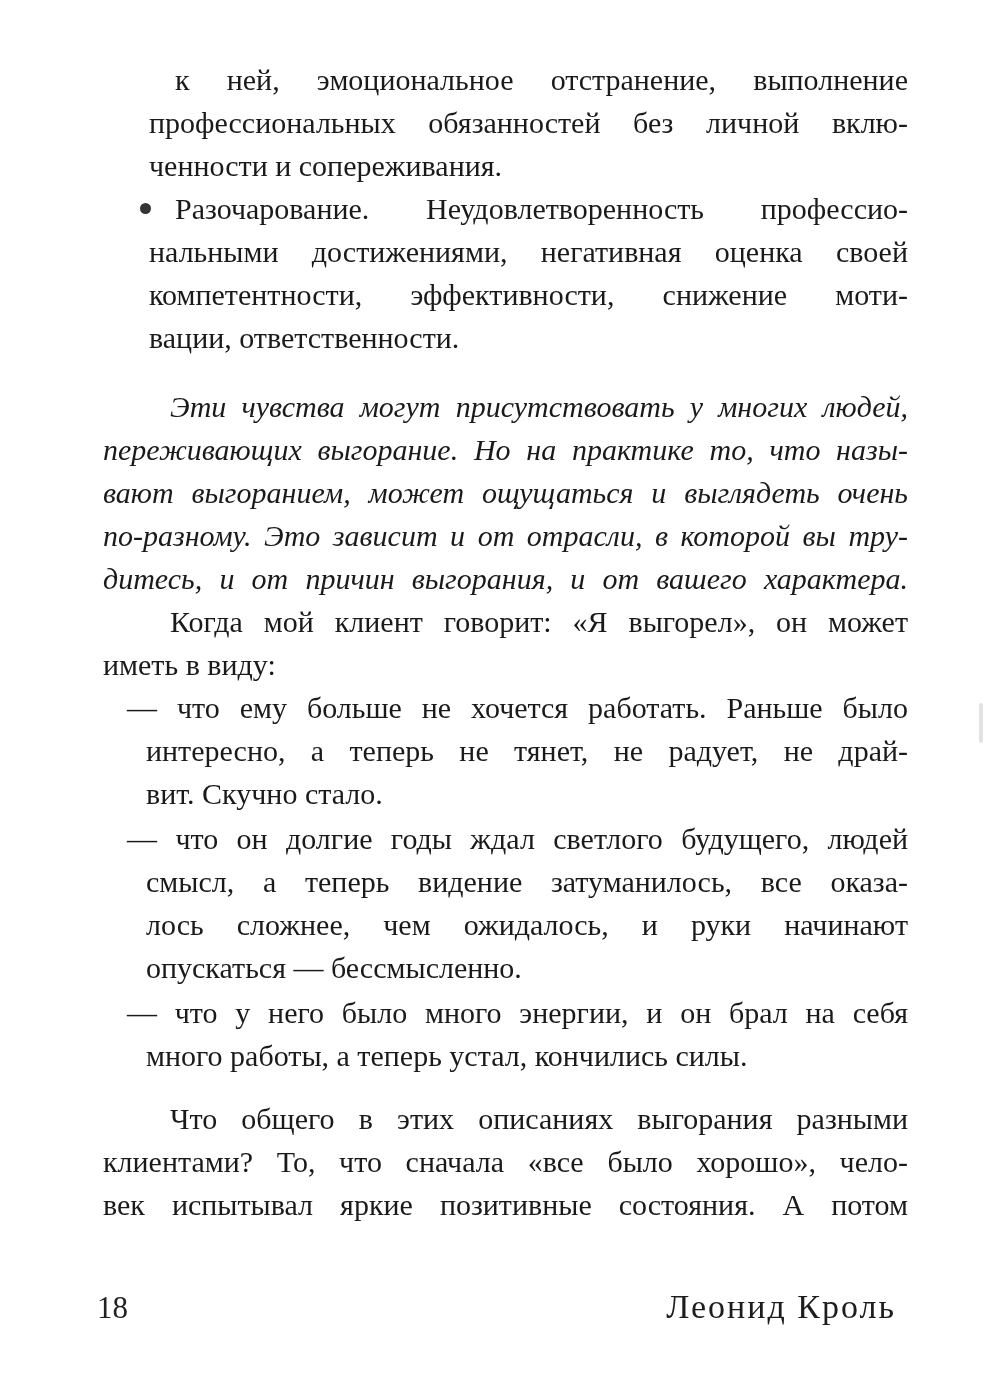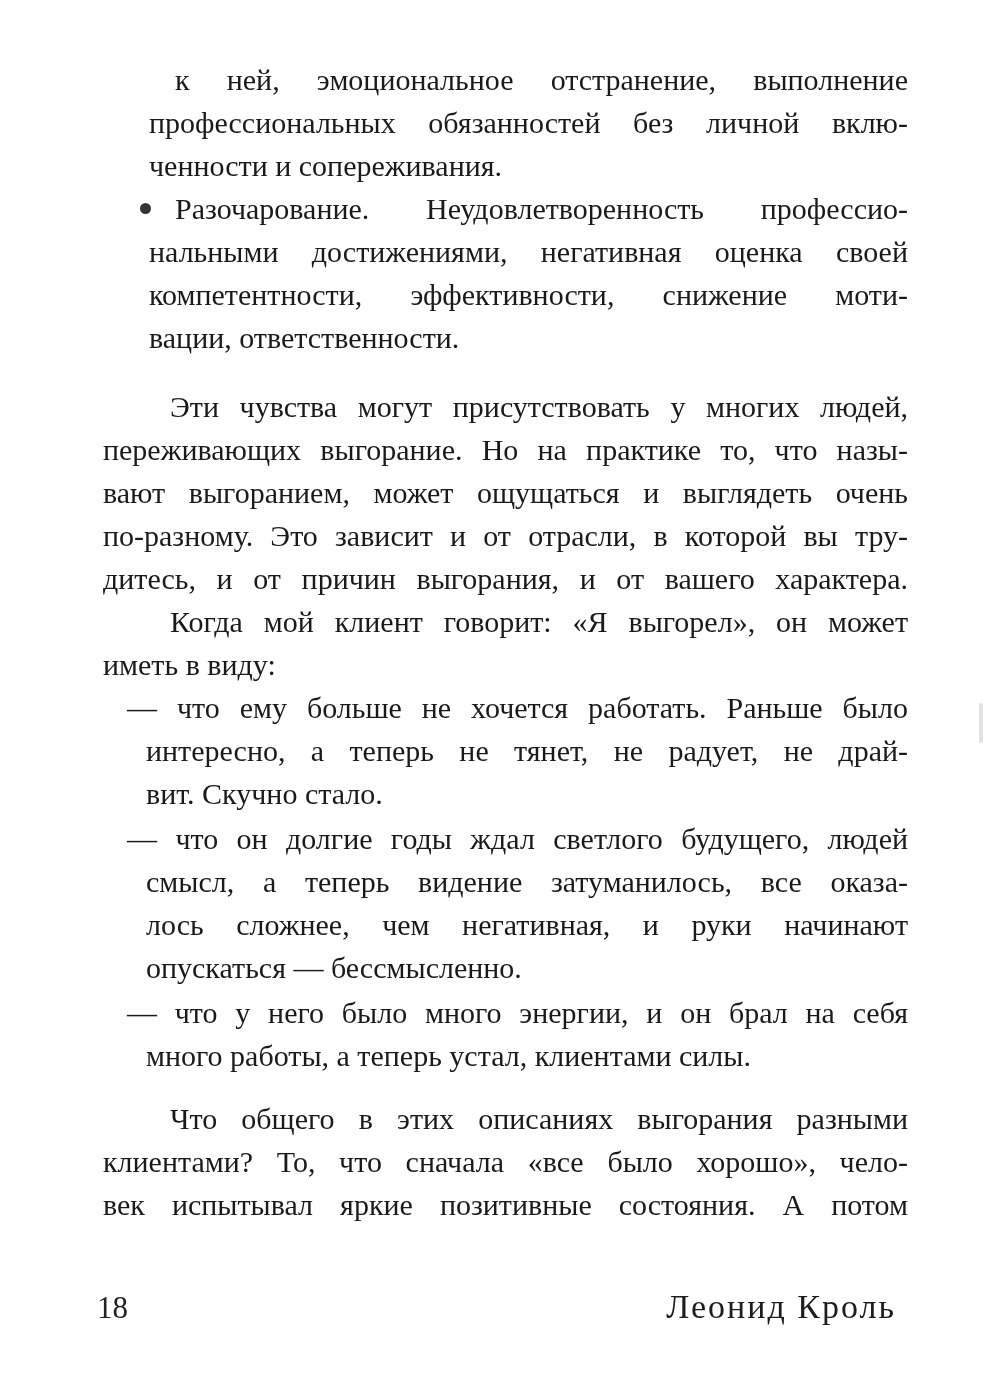--- a/index.html
+++ b/index.html
@@ -45,21 +45,21 @@
     height: 11px;
     border-radius: 50%;
     background: #343434;
   }
   
   .t-para .line.first { text-indent: 67px; }
   
   .t-dash { margin-left: 43px; }
   .t-dash .line.first { text-indent: -19px; }
   
-  .block:nth-child(3) { margin-top: 26px; }
+  .block:nth-child(3) { margin-top: 26px; font-style: italic; }
   .block:nth-child(6), .block:nth-child(7) { margin-top: 2px; }
   .block:nth-child(8) { margin-top: 20px; }
   
   .block:nth-child(3) .line.last,
   .block:nth-child(8) .line.last { text-align-last: justify; }
   .bold { font-weight: normal; }
 
   .footer {
     position: absolute;
     left: 97px;
@@ -117,26 +117,26 @@
         <div class="line last"><span>иметь в виду:</span></div>
       </div>
       <div class="block t-dash">
         <div class="line first"><span>— что ему больше не хочется работать. Раньше было</span></div>
         <div class="line"><span class="bold">интересно,</span><span> а теперь не тянет, не радует, не драй-</span></div>
         <div class="line last"><span>вит. </span><span class="bold">Скучно</span><span> стало.</span></div>
       </div>
       <div class="block t-dash">
         <div class="line first"><span>— что он долгие годы ждал светлого будущего, людей</span></div>
         <div class="line"><span class="bold">смысл,</span><span> а теперь видение затуманилось, все оказа-</span></div>
-        <div class="line"><span>лось сложнее, чем негативная, и руки начинают</span></div>
+        <div class="line"><span>лось сложнее, чем ожидалось, и руки начинают</span></div>
         <div class="line last"><span>опускаться — </span><span class="bold">бессмысленно</span><span>.</span></div>
       </div>
       <div class="block t-dash">
         <div class="line first"><span>— что у него было </span><span class="bold">много энергии,</span><span> и он брал на себя</span></div>
-        <div class="line last"><span>много работы, а теперь </span><span class="bold">устал,</span><span> клиентами силы.</span></div>
+        <div class="line last"><span>много работы, а теперь </span><span class="bold">устал,</span><span> кончились силы.</span></div>
       </div>
       <div class="block t-para">
         <div class="line first"><span>Что общего в этих описаниях выгорания разными</span></div>
         <div class="line"><span>клиентами? То, что сначала «все было хорошо», чело-</span></div>
         <div class="line last"><span>век испытывал яркие позитивные состояния. А потом</span></div>
       </div>
     </div>
 
   <div class="footer">
     <span class="page-number">18</span>

